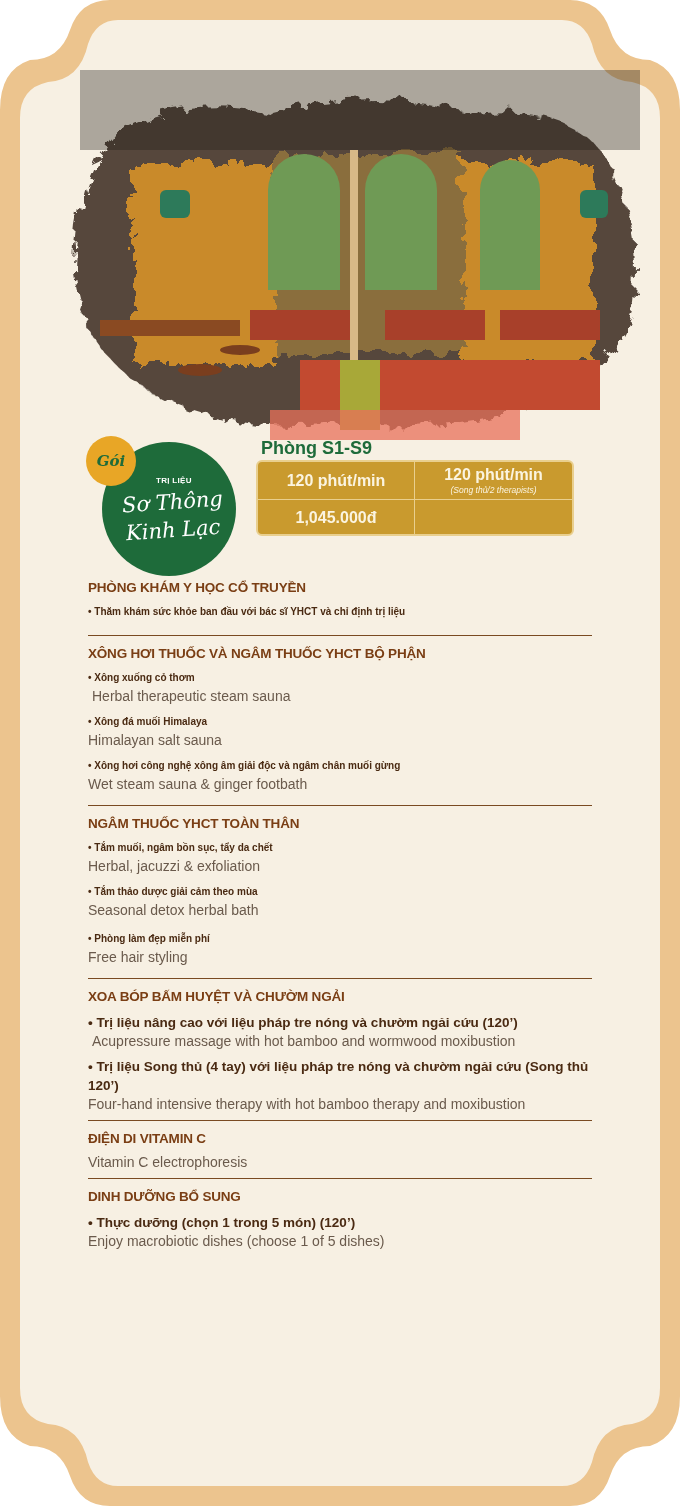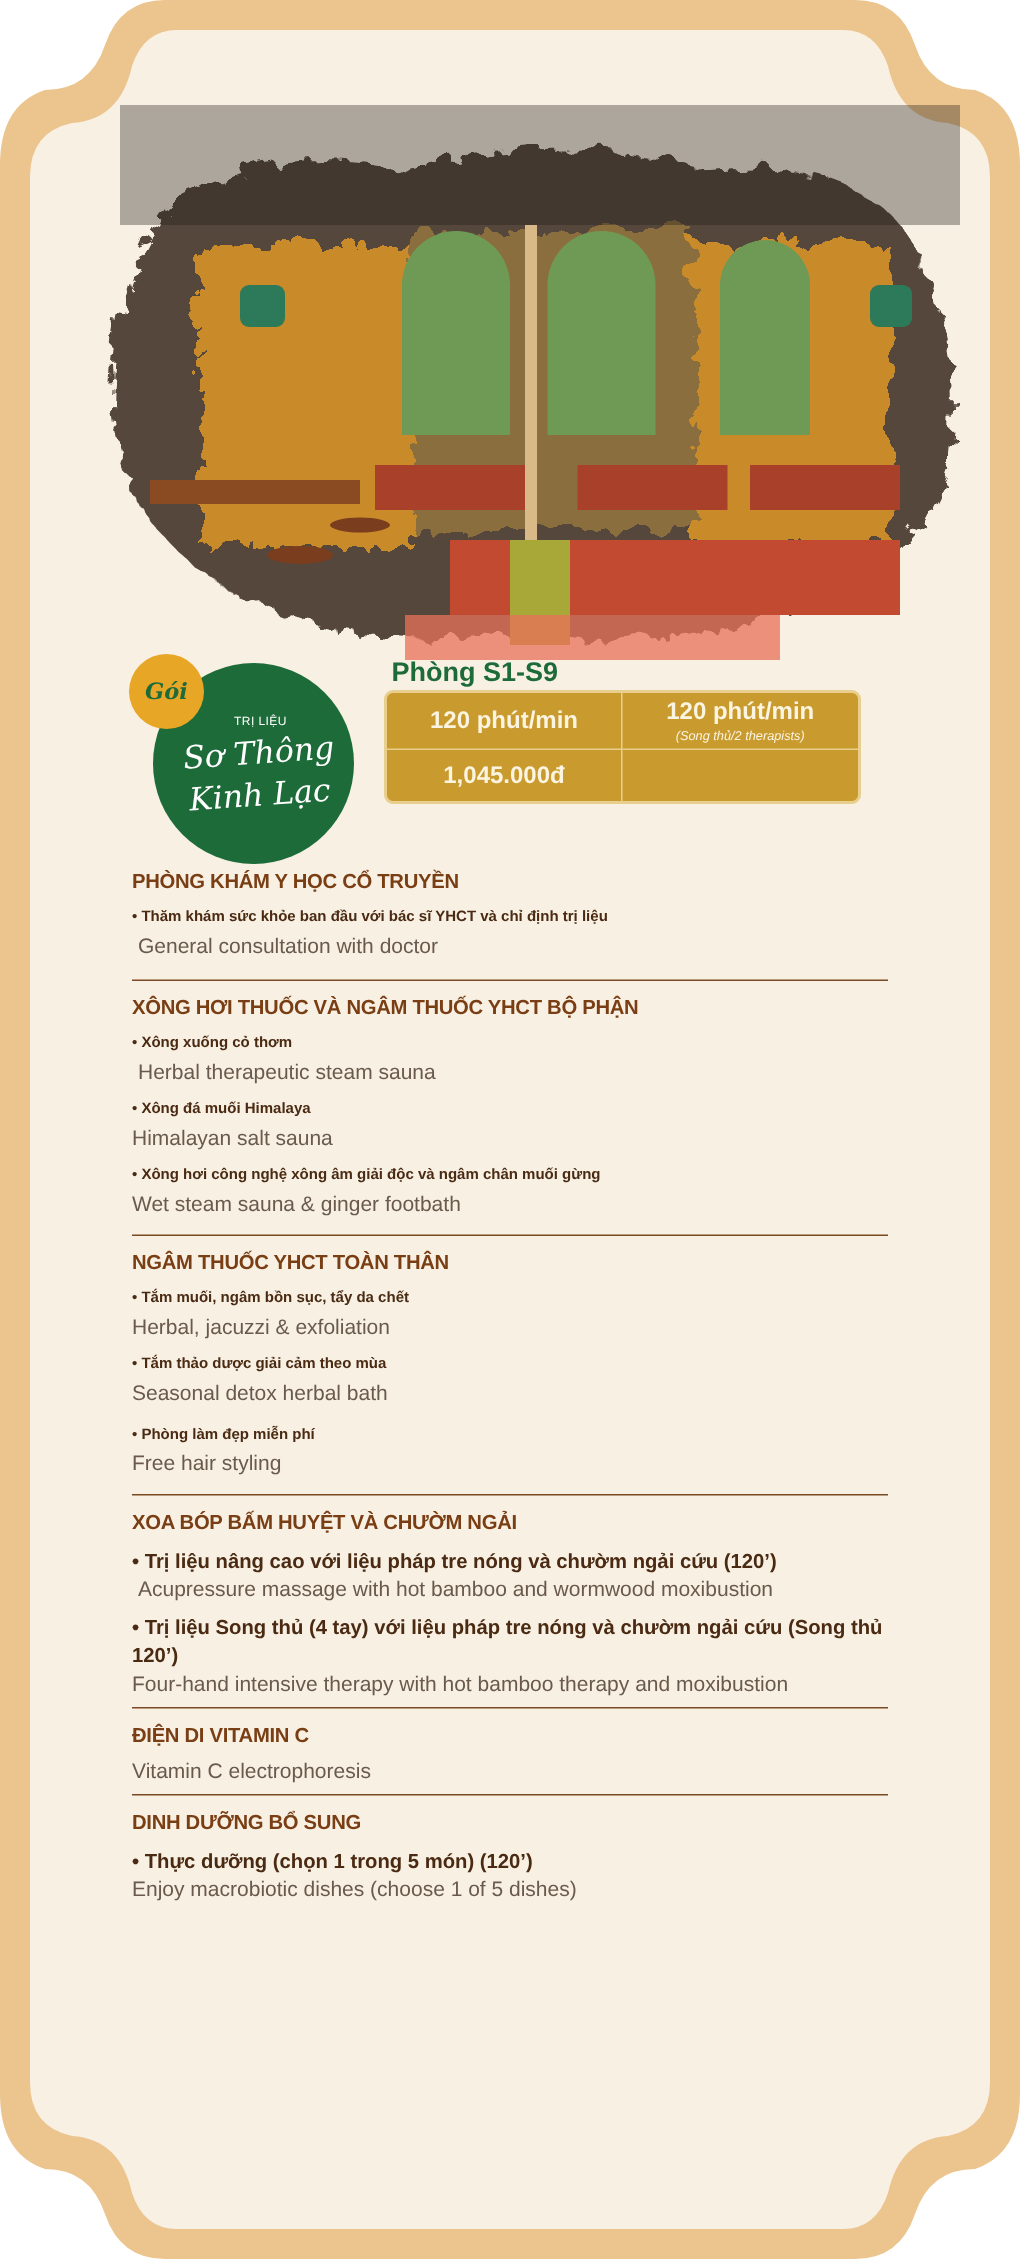--- a/index.html
+++ b/index.html
@@ -21,21 +21,21 @@
   .badge { position: absolute; left: 86px; top: 436px; width: 152px; height: 142px; }
   .badge .gio {
     position: absolute; left: 0; top: 0; width: 50px; height: 50px; border-radius: 50%;
     background: #e8a626; color: #1e6b3a; font-family: "DejaVu Serif", serif;
     font-style: italic; font-weight: bold; font-size: 15px; display: flex; align-items: center; justify-content: center;
   }
   .badge .circle {
     position: absolute; left: 16px; top: 6px; width: 134px; height: 134px; border-radius: 50%;
     background: #1e6b3a;
   }
-  .badge .t1 { position: absolute; left: 70px; top: 40px; color: #fff; font-size: 8px; font-weight: normal; letter-spacing: .3px; }
+  .badge .t1 { position: absolute; left: 70px; top: 40px; color: #fff; font-size: 8px; font-weight: bold; letter-spacing: .3px; }
   .badge .t2 { position: absolute; left: 36px; top: 54px; color: #fff; font-family: "DejaVu Serif", serif; font-style: italic; font-size: 21px; line-height: 24px; transform: rotate(-4deg); }
   .badge .t3 { position: absolute; left: 40px; top: 82px; color: #fff; font-family: "DejaVu Serif", serif; font-style: italic; font-size: 21px; line-height: 24px; transform: rotate(-4deg); }
 
   
   .room-title { position: absolute; left: 261px; top: 438px; color: #1e6b3a; font-weight: bold; font-size: 18px; }
   .price-table {
     position: absolute; left: 256px; top: 460px; width: 318px; height: 76px;
     background: #c99a2e; border: 2px solid #e9cf8e; box-sizing: border-box; border-radius: 6px;
     display: grid; grid-template-columns: 1fr 1fr; grid-template-rows: 38px 36px;
   }
@@ -119,21 +119,20 @@
   </div>
   <div class="cell c0">1,045.000đ</div>
 </div>
 
 <div class="content">
 
   <div class="section">
     <div class="sec-title">PHÒNG KHÁM Y HỌC CỔ TRUYỀN</div>
     <div class="item">
       <div class="vi">• Thăm khám sức khỏe ban đầu với bác sĩ YHCT và chỉ định trị liệu</div>
-      <div class="en" style="padding-left:4px">General consultation with doctor</div>
     </div>
   </div>
   <div class="divider" style="margin-top:14px"></div>
 
   <div class="section">
     <div class="sec-title">XÔNG HƠI THUỐC VÀ NGÂM THUỐC YHCT BỘ PHẬN</div>
     <div class="item">
       <div class="vi">• Xông xuống cỏ thơm</div>
       <div class="en" style="padding-left:4px">Herbal therapeutic steam sauna</div>
     </div>

